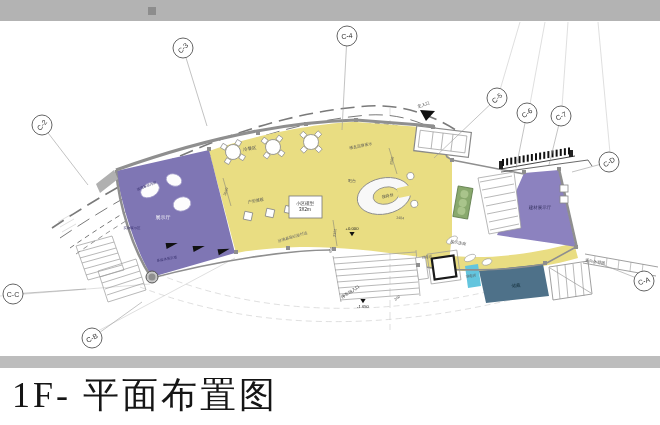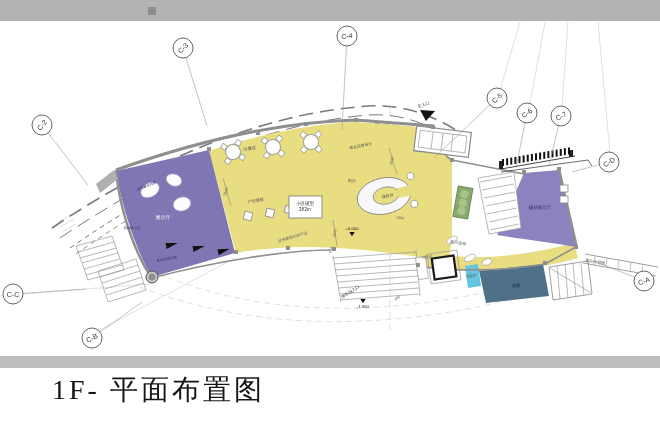--- a/index.html
+++ b/index.html
@@ -5,21 +5,21 @@
   html,body{margin:0;padding:0;}
   body{width:660px;height:425px;overflow:hidden;background:#fff;
        font-family:"Liberation Sans",sans-serif;position:relative;}
   #stage{position:absolute;left:0;top:0;width:660px;height:425px;}
   #plan-svg{position:absolute;left:0;top:0;z-index:1;}
   .topbar{position:absolute;left:0;top:0;width:660px;height:21px;z-index:2;}
   .botbar{position:absolute;left:0;top:356px;width:660px;height:12px;z-index:2;}
   .bar-mark{position:absolute;left:148px;top:7px;width:8px;height:8px;background:#8d8d8d;z-index:3;}
   .title{position:absolute;left:12px;top:371px;z-index:3;color:#151515;
          font-family:"Liberation Serif","DejaVu Serif",serif;
-         font-size:28px;letter-spacing:3px;white-space:nowrap;margin-left:40px;}
+         font-size:36px;letter-spacing:3px;white-space:nowrap;}
   text{font-family:"Liberation Sans",sans-serif;}
 </style>
 </head>
 <body>
 
 <div id="stage">
 
   <div class="topbar" style="background: rgb(179, 179, 179);"></div>
   <div class="bar-mark"></div>
   <div class="botbar" style="background: rgb(189, 189, 189);"></div>

